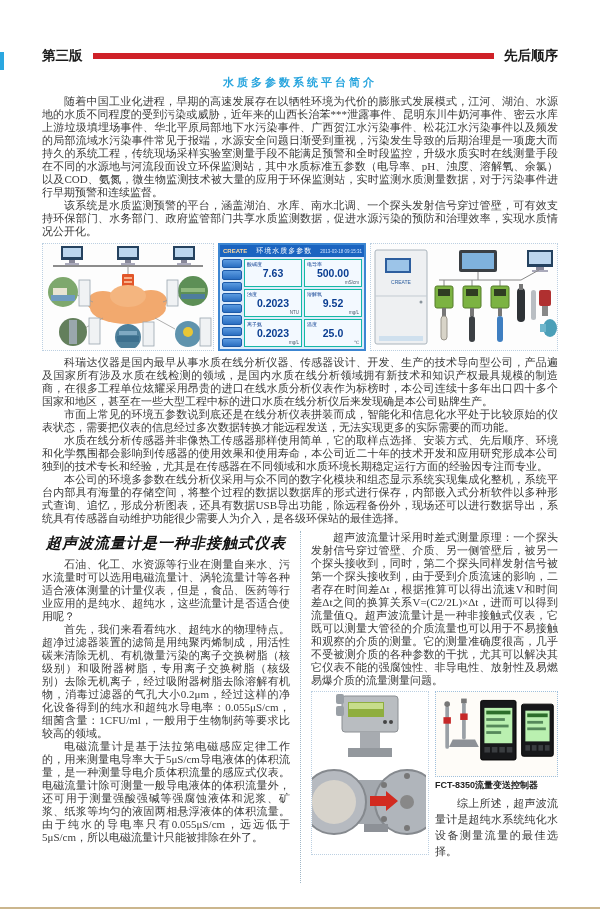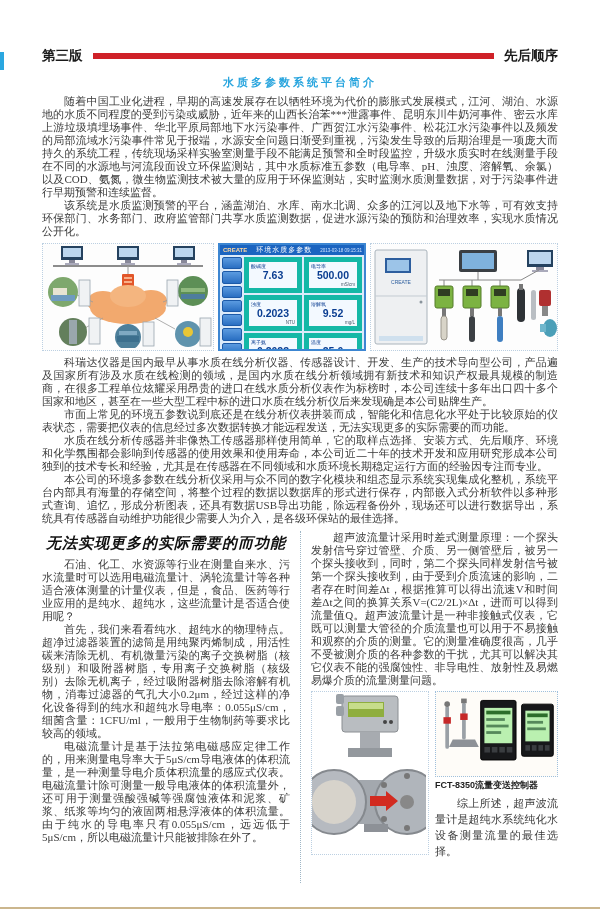--- a/index.html
+++ b/index.html
@@ -25,21 +25,21 @@
   .pnl-station{flex:1;}
   .scr-head{height:15px;background:#1b64c0;display:flex;align-items:center;color:#fff;
         font-family:"Liberation Sans","DejaVu Sans",sans-serif;}
   .scr-brand{font-size:6px;font-weight:bold;padding:0 3px;color:#ffd9a0;}
   .scr-title{flex:1;text-align:center;font-size:7px;letter-spacing:1px;}
   .scr-date{font-size:4.5px;padding:0 2px;color:#cfe3ff;}
   .scr-body{flex:1;display:flex;padding:2px;gap:2px;}
   .scr-side{width:20px;display:flex;flex-direction:column;gap:2px;}
   .scr-btn{flex:1;background:linear-gradient(#5b9be0,#2a6fc2);border-radius:2px;border:1px solid #1c5aa8;}
   .scr-grid{flex:1;display:grid;grid-template-columns:1fr 1fr;grid-template-rows:1fr 1fr 1fr;gap:2px;}
-  .scr-cell{background:#f3f9ff;border:5px solid #14b8a6;display:flex;flex-direction:column;
+  .scr-cell{background:#f3f9ff;border:1px solid #14b8a6;display:flex;flex-direction:column;
         font-family:"Liberation Sans","DejaVu Sans",sans-serif;overflow:hidden;}
   .scr-cell .lb{font-size:5px;color:#0a3d91;padding:1px 2px 0;}
   .scr-cell .vl{font-size:10.5px;font-weight:bold;color:#0a3d91;text-align:center;flex:1;line-height:13px;}
   .scr-cell .un{font-size:4.5px;color:#456;text-align:right;padding:0 2px 1px;}
   
   .columns{display:flex;margin-top:6px;height:352px;overflow:hidden;}
   .colL{width:248px;padding-right:10px;}
   .colR{flex:1;border-left:1px dotted #9fb6c6;padding-left:10px;}
   .a2-title{margin:3px 0 5px;text-align:center;font-size:15px;font-weight:bold;color:#101010;
         letter-spacing:1px;font-family:"Liberation Serif","DejaVu Serif",serif;font-style:italic;}
@@ -61,21 +61,21 @@
   <div class="edge-mark"></div>
 
   <div class="masthead">
     <span class="ed">第三版</span>
     <span class="redbar"></span>
     <span class="col">先后顺序</span>
   </div>
 
   <div class="a1-title">水质多参数系统平台简介</div>
   <p class="body">随着中国工业化进程，早期的高速发展存在以牺牲环境为代价的膨胀式发展模式，江河、湖泊、水源地的水质不同程度的受到污染或威胁，近年来的山西长治苯***泄露事件、昆明东川牛奶河事件、密云水库上游垃圾填埋场事件、华北平原局部地下水污染事件、广西贺江水污染事件、松花江水污染事件以及频发的局部流域水污染事件常见于报端，水源安全问题日渐受到重视，污染发生导致的后期治理是一项庞大而持久的系统工程，传统现场采样实验室测量手段不能满足预警和全时段监控，升级水质实时在线测量手段在不同的水源地与河流段面设立环保监测站，其中水质标准五参数（电导率、pH、浊度、溶解氧、余氯）以及COD、氨氮，微生物监测技术被大量的应用于环保监测站，实时监测水质测量数据，对于污染事件进行早期预警和连续监督。</p>
-  <p class="body">该系统是水质监测预警的平台，涵盖湖泊、水库、南水北调、众多的江河以及地下水等，可有效支持环保部门、水务部门、政府监管部门共享水质监测数据，促进水源污染的预防和治理效率，实现水质情况公开化。</p>
+  <p class="body">该系统是水质监测预警的平台，涵盖湖泊、水库、南水北调、一个探头发射信号穿过管壁，可有效支持环保部门、水务部门、政府监管部门共享水质监测数据，促进水源污染的预防和治理效率，实现水质情况公开化。</p>
 
   <div class="fig1">
 
     <div class="panel pnl-net">
       <svg width="170" height="104" viewBox="0 0 170 104">
 
         <g>
           <g transform="translate(18,2)">
               <rect width="22" height="14" fill="#25425f"></rect>
               <rect x="2" y="2" width="18" height="9" fill="#bcd6ee"></rect>
@@ -258,21 +258,21 @@
     </div>
   </div>
 
   <p class="body">科瑞达仪器是国内最早从事水质在线分析仪器、传感器设计、开发、生产的技术导向型公司，产品遍及国家所有涉及水质在线检测的领域，是国内水质在线分析领域拥有新技术和知识产权最具规模的制造商，在很多工程单位炫耀采用昂贵的进口在线水质分析仪表作为标榜时，本公司连续十多年出口四十多个国家和地区，甚至在一些大型工程中标的进口水质在线分析仪后来发现确是本公司贴牌生产。</p>
   <p class="body">市面上常见的环境五参数说到底还是在线分析仪表拼装而成，智能化和信息化水平处于比较原始的仪表状态，需要把仪表的信息经过多次数据转换才能远程发送，无法实现更多的实际需要的而功能。</p>
   <p class="body">水质在线分析传感器并非像热工传感器那样使用简单，它的取样点选择、安装方式、先后顺序、环境和化学氛围都会影响到传感器的使用效果和使用寿命，本公司近二十年的技术开发和应用研究形成本公司独到的技术专长和经验，尤其是在传感器在不同领域和水质环境长期稳定运行方面的经验因专注而专业。</p>
   <p class="body">本公司的环境多参数在线分析仪采用与众不同的数字化模块和组态显示系统实现集成化整机，系统平台内部具有海量的存储空间，将整个过程的数据以数据库的形式进行保存，内部嵌入式分析软件以多种形式查询、追忆，形成分析图表，还具有数据USB导出功能，除远程备份外，现场还可以进行数据导出，系统具有传感器自动维护功能很少需要人为介入，是各级环保站的最佳选择。</p>
 
   <div class="columns">
     <div class="colL">
-      <div class="a2-title">无法实现更多的实际需要的而功能</div>
+      <div class="a2-title">超声波流量计是一种非接触式仪表</div>
       <p class="body">石油、化工、水资源等行业在测量自来水、污水流量时可以选用电磁流量计、涡轮流量计等各种适合液体测量的计量仪表，但是，食品、医药等行业应用的是纯水、超纯水，这些流量计是否适合使用呢？</p>
       <p class="body">首先，我们来看看纯水、超纯水的物理特点。超净过滤器装置的滤筒是用纯聚丙烯制成，用活性碳来清除无机、有机微量污染的离子交换树脂（核级别）和吸附器树脂，专用离子交换树脂（核级别）去除无机离子，经过吸附器树脂去除溶解有机物，消毒过滤器的气孔大小0.2μm，经过这样的净化设备得到的纯水和超纯水导电率：0.055μS/cm，细菌含量：1CFU/ml，一般用于生物制药等要求比较高的领域。</p>
       <p class="body">电磁流量计是基于法拉第电磁感应定律工作的，用来测量电导率大于5μS/cm导电液体的体积流量，是一种测量导电介质体积流量的感应式仪表。电磁流量计除可测量一般导电液体的体积流量外，还可用于测量强酸强碱等强腐蚀液体和泥浆、矿浆、纸浆等均匀的液固两相悬浮液体的体积流量。由于纯水的导电率只有0.055μS/cm，远远低于5μS/cm，所以电磁流量计只能被排除在外了。</p>
     </div>
     <div class="colR">
       <p class="body">超声波流量计采用时差式测量原理：一个探头发射信号穿过管壁、介质、另一侧管壁后，被另一个探头接收到，同时，第二个探头同样发射信号被第一个探头接收到，由于受到介质流速的影响，二者存在时间差Δt，根据推算可以得出流速V和时间差Δt之间的换算关系V=(C2/2L)×Δt，进而可以得到流量值Q。超声波流量计是一种非接触式仪表，它既可以测量大管径的介质流量也可以用于不易接触和观察的介质的测量。它的测量准确度很高，几乎不受被测介质的各种参数的干扰，尤其可以解决其它仪表不能的强腐蚀性、非导电性、放射性及易燃易爆介质的流量测量问题。</p>
 
       <div class="fig2">
         <div class="flowmeter-box">
           <svg width="114" height="160" viewBox="0 0 114 160">

